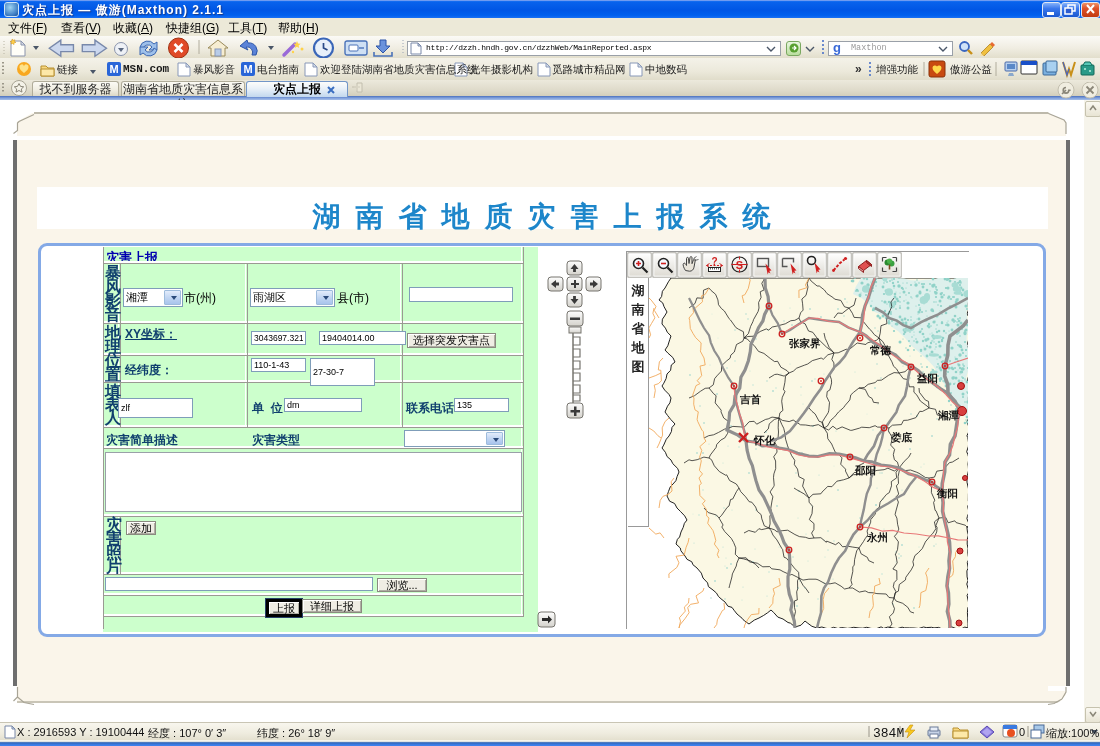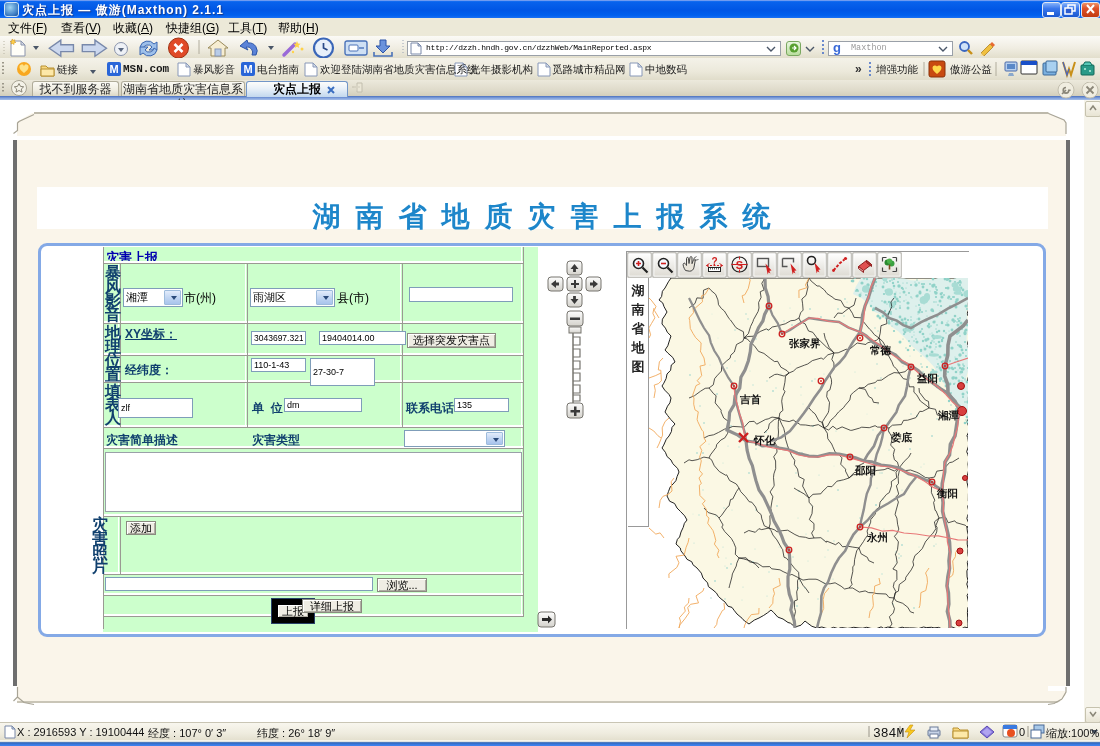--- a/index.html
+++ b/index.html
@@ -337,21 +337,21 @@
   <line x1="17.5" y1="269.5" x2="17.5" y2="327.5"></line>
   <line x1="0" y1="327.5" x2="421" y2="327.5"></line>
   <line x1="0" y1="348.5" x2="421" y2="348.5"></line>
   <line x1="0" y1="369.5" x2="421" y2="369.5"></line>
  </g>
 </svg>
 
 <div class="abs navy" style="left:105px;top:266px;width:14px;line-height:14px;text-align:center;">暴风影音</div>
 <div class="abs navy" style="left:105px;top:326px;width:14px;line-height:14px;text-align:center;">地理位置</div>
 <div class="abs navy" style="left:105px;top:385px;width:14px;line-height:13px;text-align:center;">填表人</div>
-<div class="abs navy" style="left:92px;top:518px;width:14px;line-height:14px;text-align:center;">灾害照片</div>
+<div class="abs navy" style="left:106px;top:518px;width:14px;line-height:14px;text-align:center;">灾害照片</div>
 
 <div class="abs xpsel" style="left:123px;top:288px;width:58px;"></div>
 <div class="abs" style="left:126px;top:290px;font-size:11px;">湘潭</div>
 <div class="abs" style="left:184px;top:290px;font-size:12px;">市(州)</div>
 <div class="abs xpsel" style="left:250px;top:288px;width:83px;"></div>
 <div class="abs" style="left:253px;top:290px;font-size:11px;">雨湖区</div>
 <div class="abs" style="left:337px;top:290px;font-size:12px;">县(市)</div>
 <input class="abs xpin" style="left: 409px; top: 287px; width: 104px; height: 15px;">
 
 <div class="abs navy" style="left:125px;top:326px;font-size:12px;text-decoration:underline;">XY坐标：</div>
@@ -372,21 +372,21 @@
 <div class="abs navy" style="left:252px;top:432px;font-size:12px;">灾害类型</div>
 <div class="abs xpsel" style="left:404px;top:430px;width:99px;height:15px;"></div>
 
 <div class="abs" style="left:105px;top:452px;width:415px;height:58px;background:#fff;border:1px solid #9aa0a8;"></div>
 
 <div class="abs cbtn" style="left:126px;top:521px;width:28px;height:12px;">添加</div>
 
 <input class="abs xpin" style="left: 105px; top: 577px; width: 268px; height: 14px;">
 <div class="abs cbtn" style="left:377px;top:578px;width:48px;height:12px;">浏览...</div>
 
-<div class="abs cbtn" style="left:272px;top:599px;width:30px;height:12px;border:6px solid #000000;outline:1px solid #28406a;">上报</div>
+<div class="abs cbtn" style="left:266px;top:599px;width:30px;height:12px;border:3px solid #000000;outline:1px solid #28406a;">上报</div>
 <div class="abs cbtn" style="left:302px;top:599px;width:58px;height:12px;font-family:Liberation Serif, serif;">详细上报</div>
 
 <svg class="abs" style="left:540px;top:255px;" width="65" height="175">
  <defs>
   <linearGradient id="btng" x1="0" y1="0" x2="0" y2="1">
         <stop offset="0" stop-color="#fdfdfd"></stop>
         <stop offset="1" stop-color="#d4d2cc"></stop>
       </linearGradient>
  </defs>
  <g>

